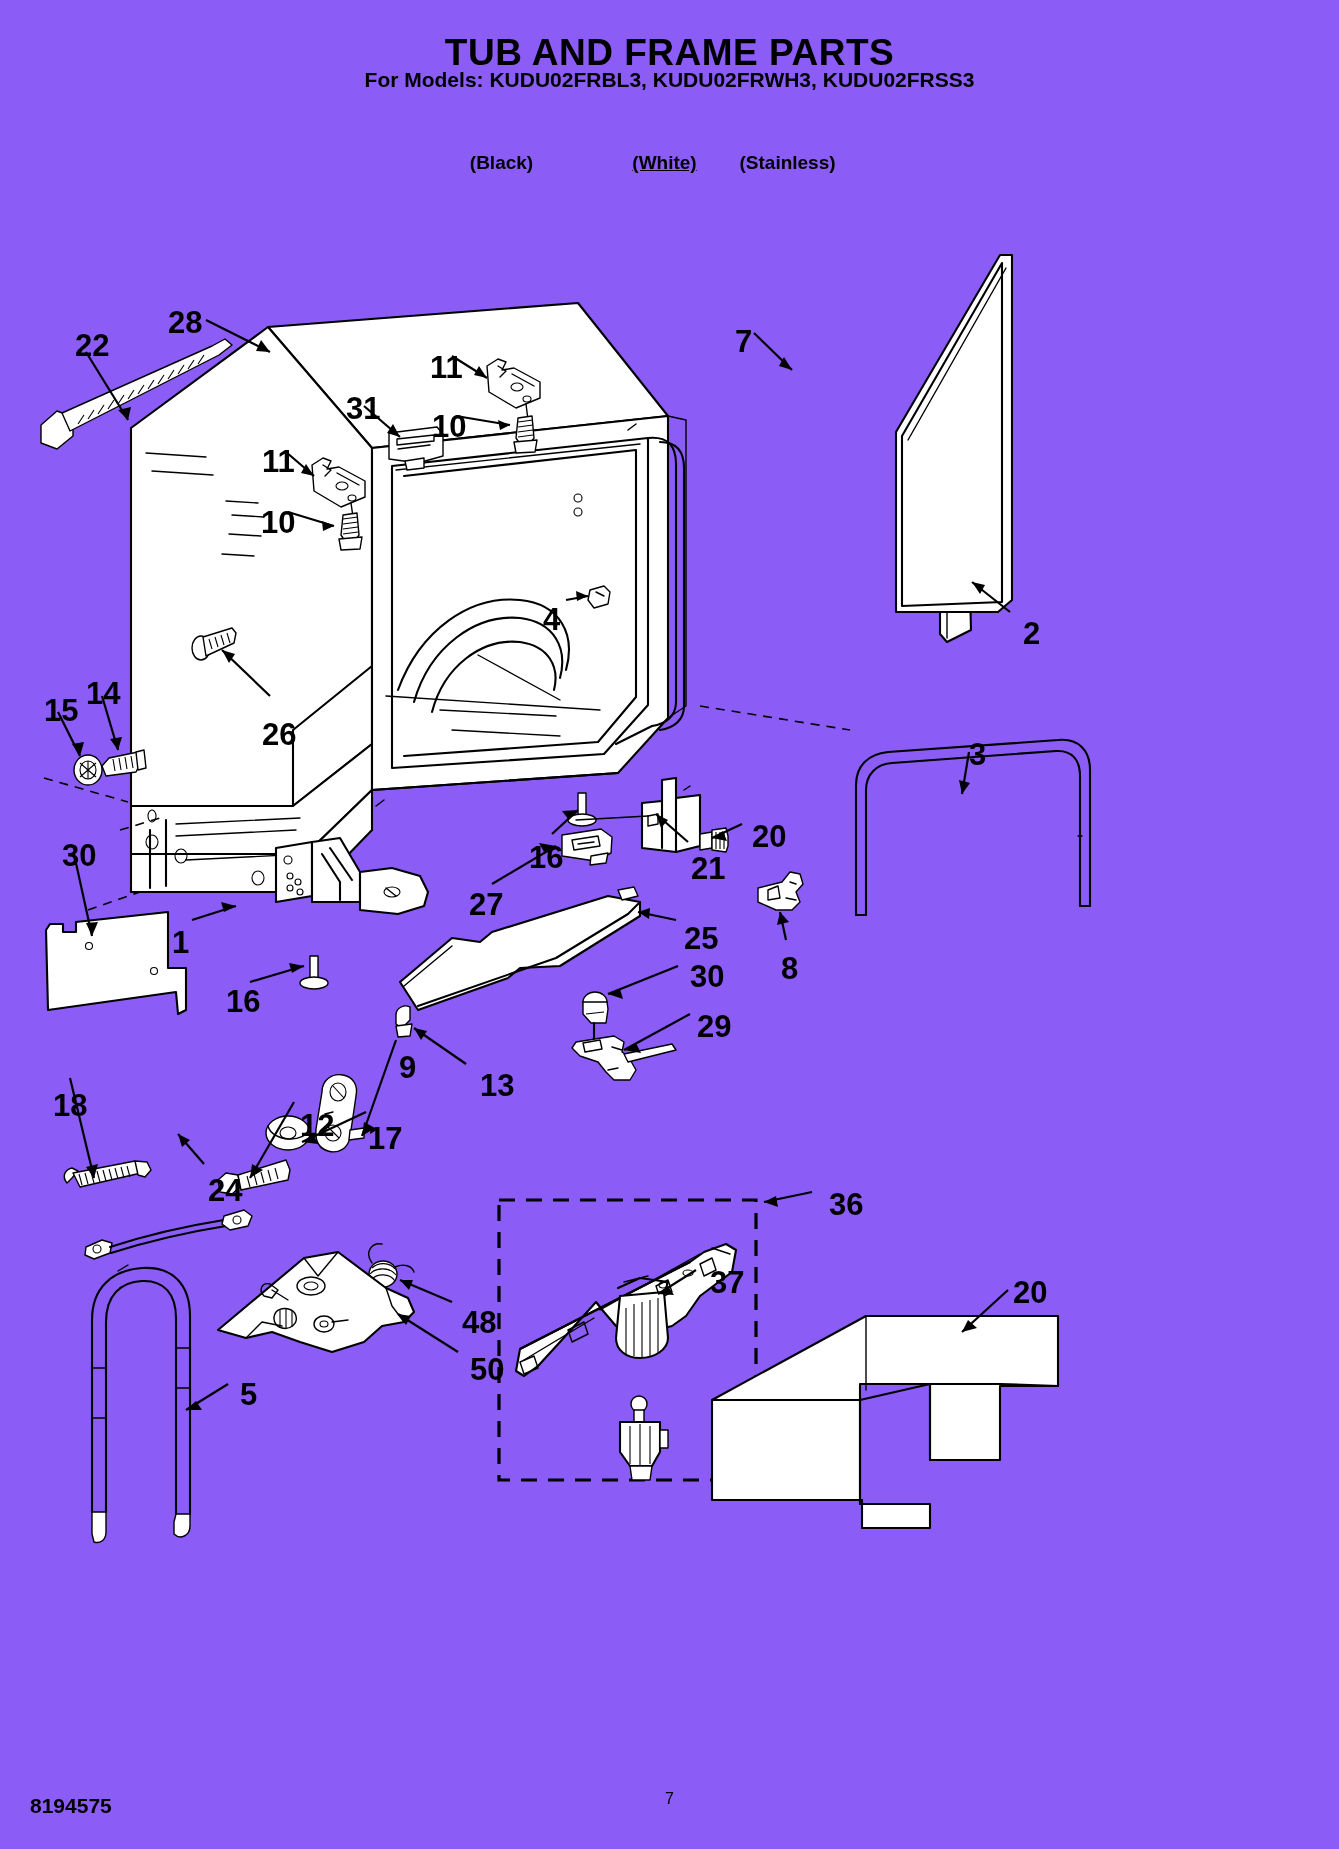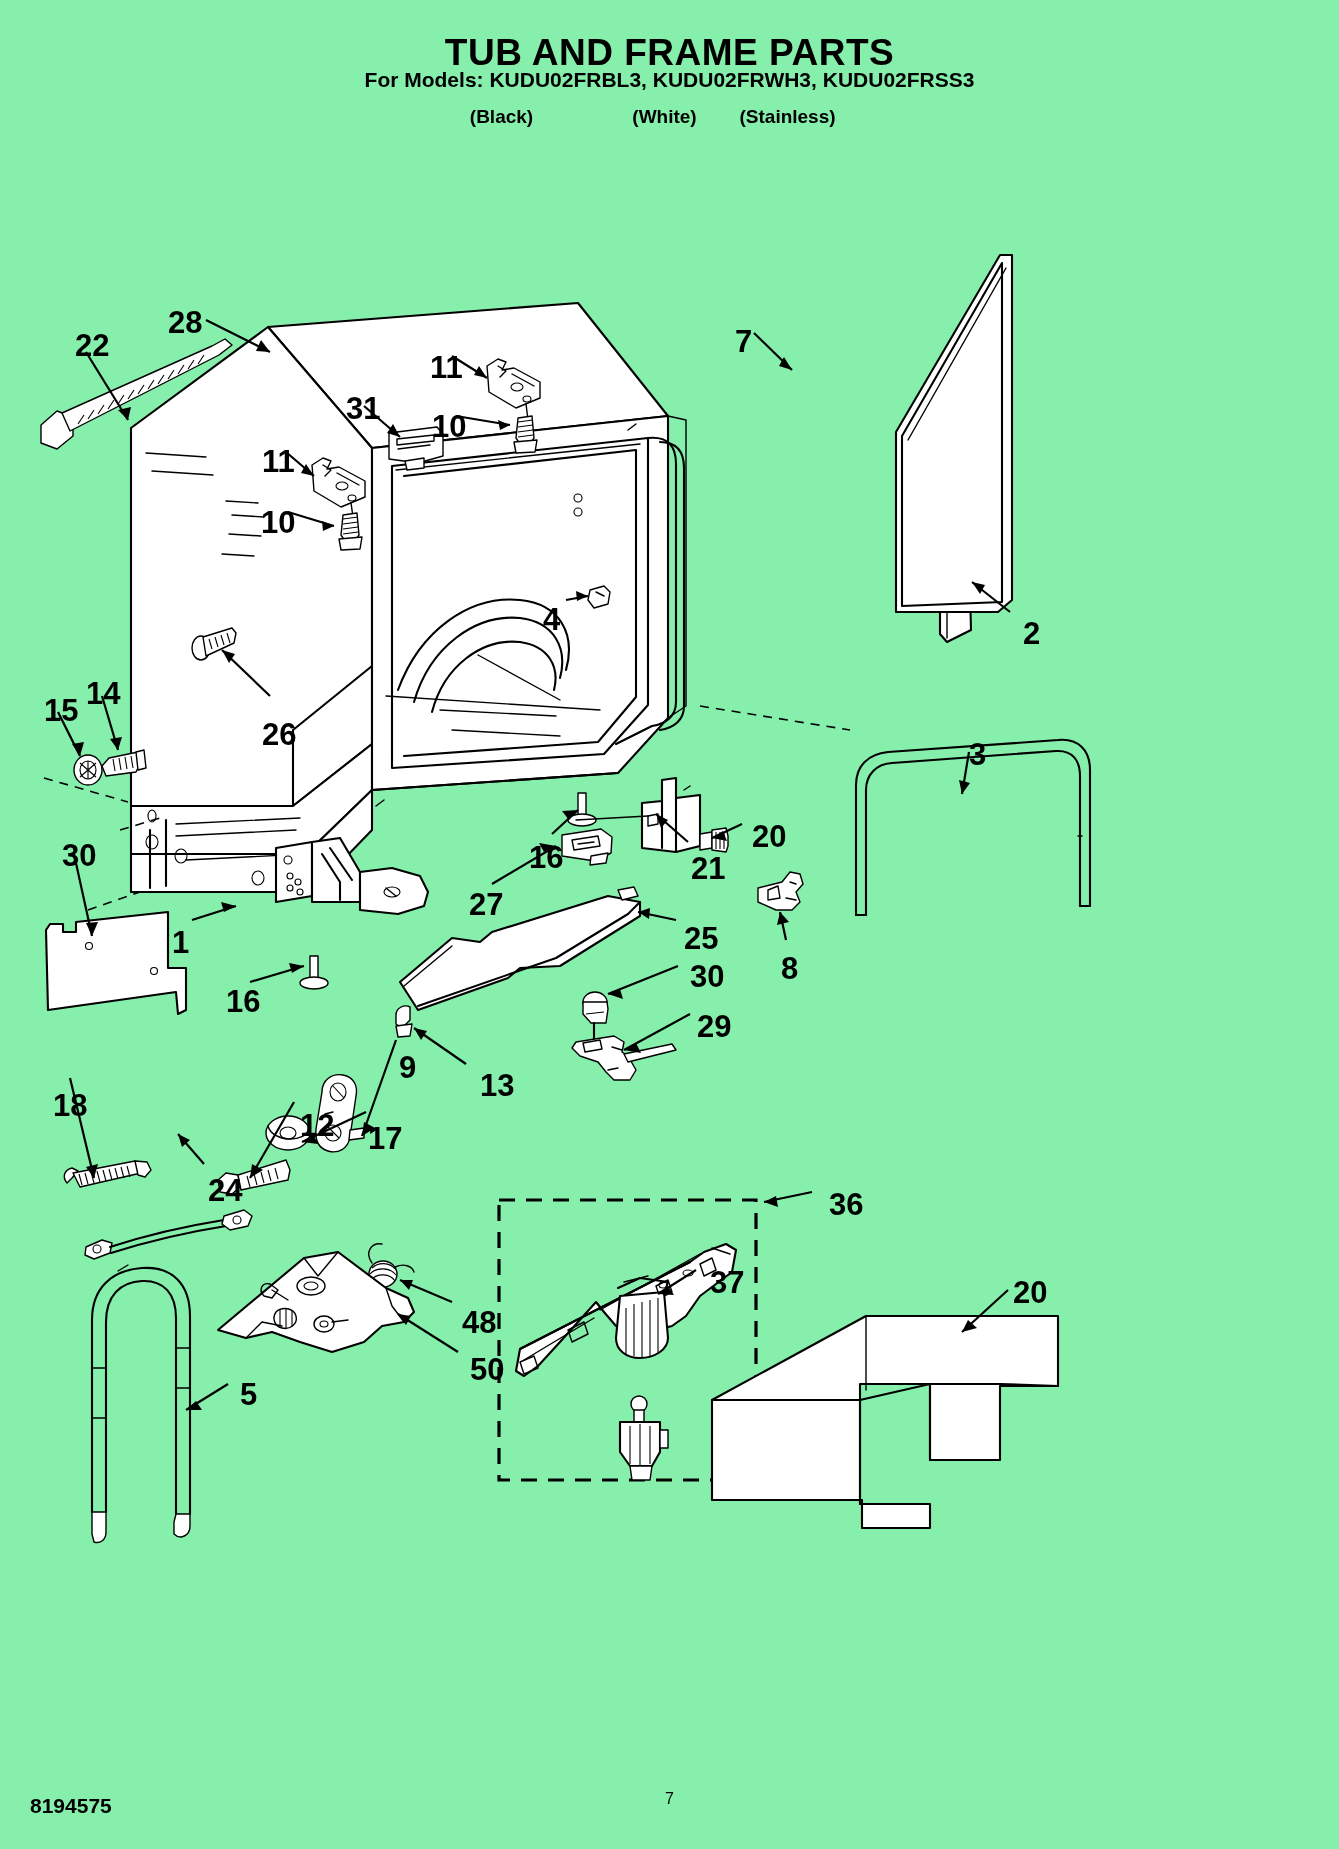--- a/index.html
+++ b/index.html
@@ -8,21 +8,21 @@
     background: #ffffff;
   }
   body {
     font-family: "Liberation Sans", sans-serif;
     color: #000000;
   }
   #page {
     position: relative;
     width: 1339px;
     height: 1849px;
-    background: #86efac;
+    background: #8b5cf6;
     overflow: hidden;
   }
   .hdr {
     position: absolute;
     left: 0;
     width: 1339px;
     text-align: center;
     font-weight: bold;
     color: #000;
   }
@@ -32,23 +32,23 @@
     letter-spacing: 0.5px;
   }
   #models {
     top: 68px;
     font-size: 21px;
   }
   #colors {
     top: 106px;
     font-size: 19px;
   }
-  #colors .cspan { display: inline-block; }
+  #colors .cspan { display: inline-block; margin-top: 46px; }
   #colors .c-black { width: 176px; text-align: center; }
-  #colors .c-white { width: 150px; text-align: center; }
+  #colors .c-white { width: 150px; text-align: center; text-decoration: underline; }
   #colors .c-stainless { width: 186px; text-align: left; }
 
   #footer-left {
     position: absolute;
     left: 30px;
     top: 1786px;
     font-size: 21px;
     font-weight: bold;
     margin-top: 8px;
   }

